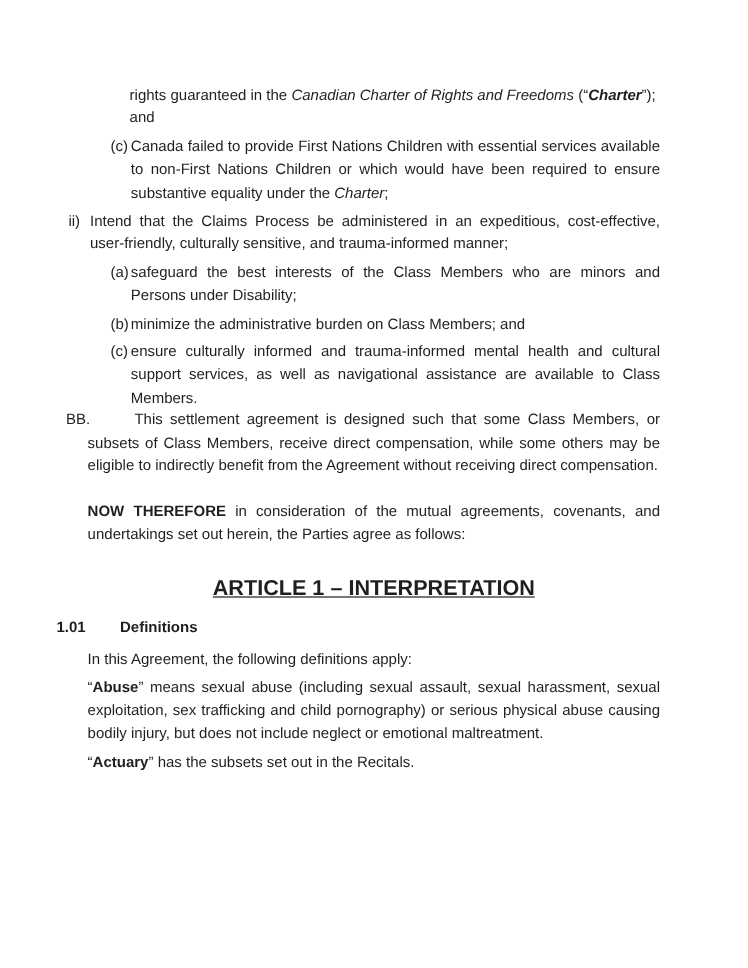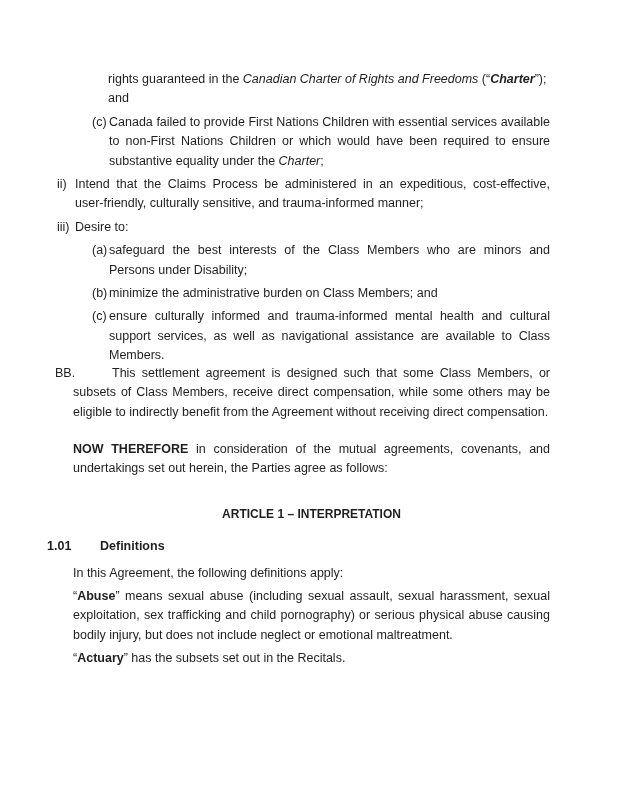--- a/index.html
+++ b/index.html
@@ -34,23 +34,24 @@
   .li .marker { flex: 0 0 18px; }
   .li .litext { flex: 1 1 auto; text-align: justify; }
   .li.letter { margin-left: 35px; }          
   .li.letter .marker { flex-basis: 17px; }   
   .para.bb { margin-top: -6px; }
   .bb-label { display: inline-block; width: 57px; margin-left: -18px; } 
   .para.now { margin-top: 18px; }
   .article-heading {
     margin: 26px 0 4px 16px;
     text-align: center;
-    font-size: 12px;
+    font-size: 18px;
     font-weight: bold;
     line-height: 19.4px;
+    text-decoration: underline;
   }
   .sec-head {
     display: flex;
     margin: 13px 0 4px -10px; 
     font-weight: bold;
   }
   .sec-head .sec-num { flex: 0 0 53px; } 
   .para.intro { margin-top: 7px; }
   .b { font-weight: bold; }
   .i { font-style: italic; }
@@ -71,24 +72,20 @@
     <div class="li letter">
       <span class="marker">(c)</span>
       <div class="litext"><span>Canada failed to provide First Nations Children with essential services available to non-First Nations Children or which would have been required to ensure substantive equality under the </span><span class="i">Charter</span><span>;</span></div>
     </div>
 
     <div class="li roman">
       <span class="marker">ii)</span>
       <div class="litext">Intend that the Claims Process be administered in an expeditious, cost-effective, user-friendly, culturally sensitive, and trauma-informed manner;</div>
     </div>
 
-    <div class="li roman">
-      <span class="marker">iii)</span>
-      <div class="litext">Desire to:</div>
-    </div>
 
     <div class="li letter">
       <span class="marker">(a)</span>
       <div class="litext">safeguard the best interests of the Class Members who are minors and Persons under Disability;</div>
     </div>
 
     <div class="li letter">
       <span class="marker">(b)</span>
       <div class="litext">minimize the administrative burden on Class Members; and</div>
     </div>

